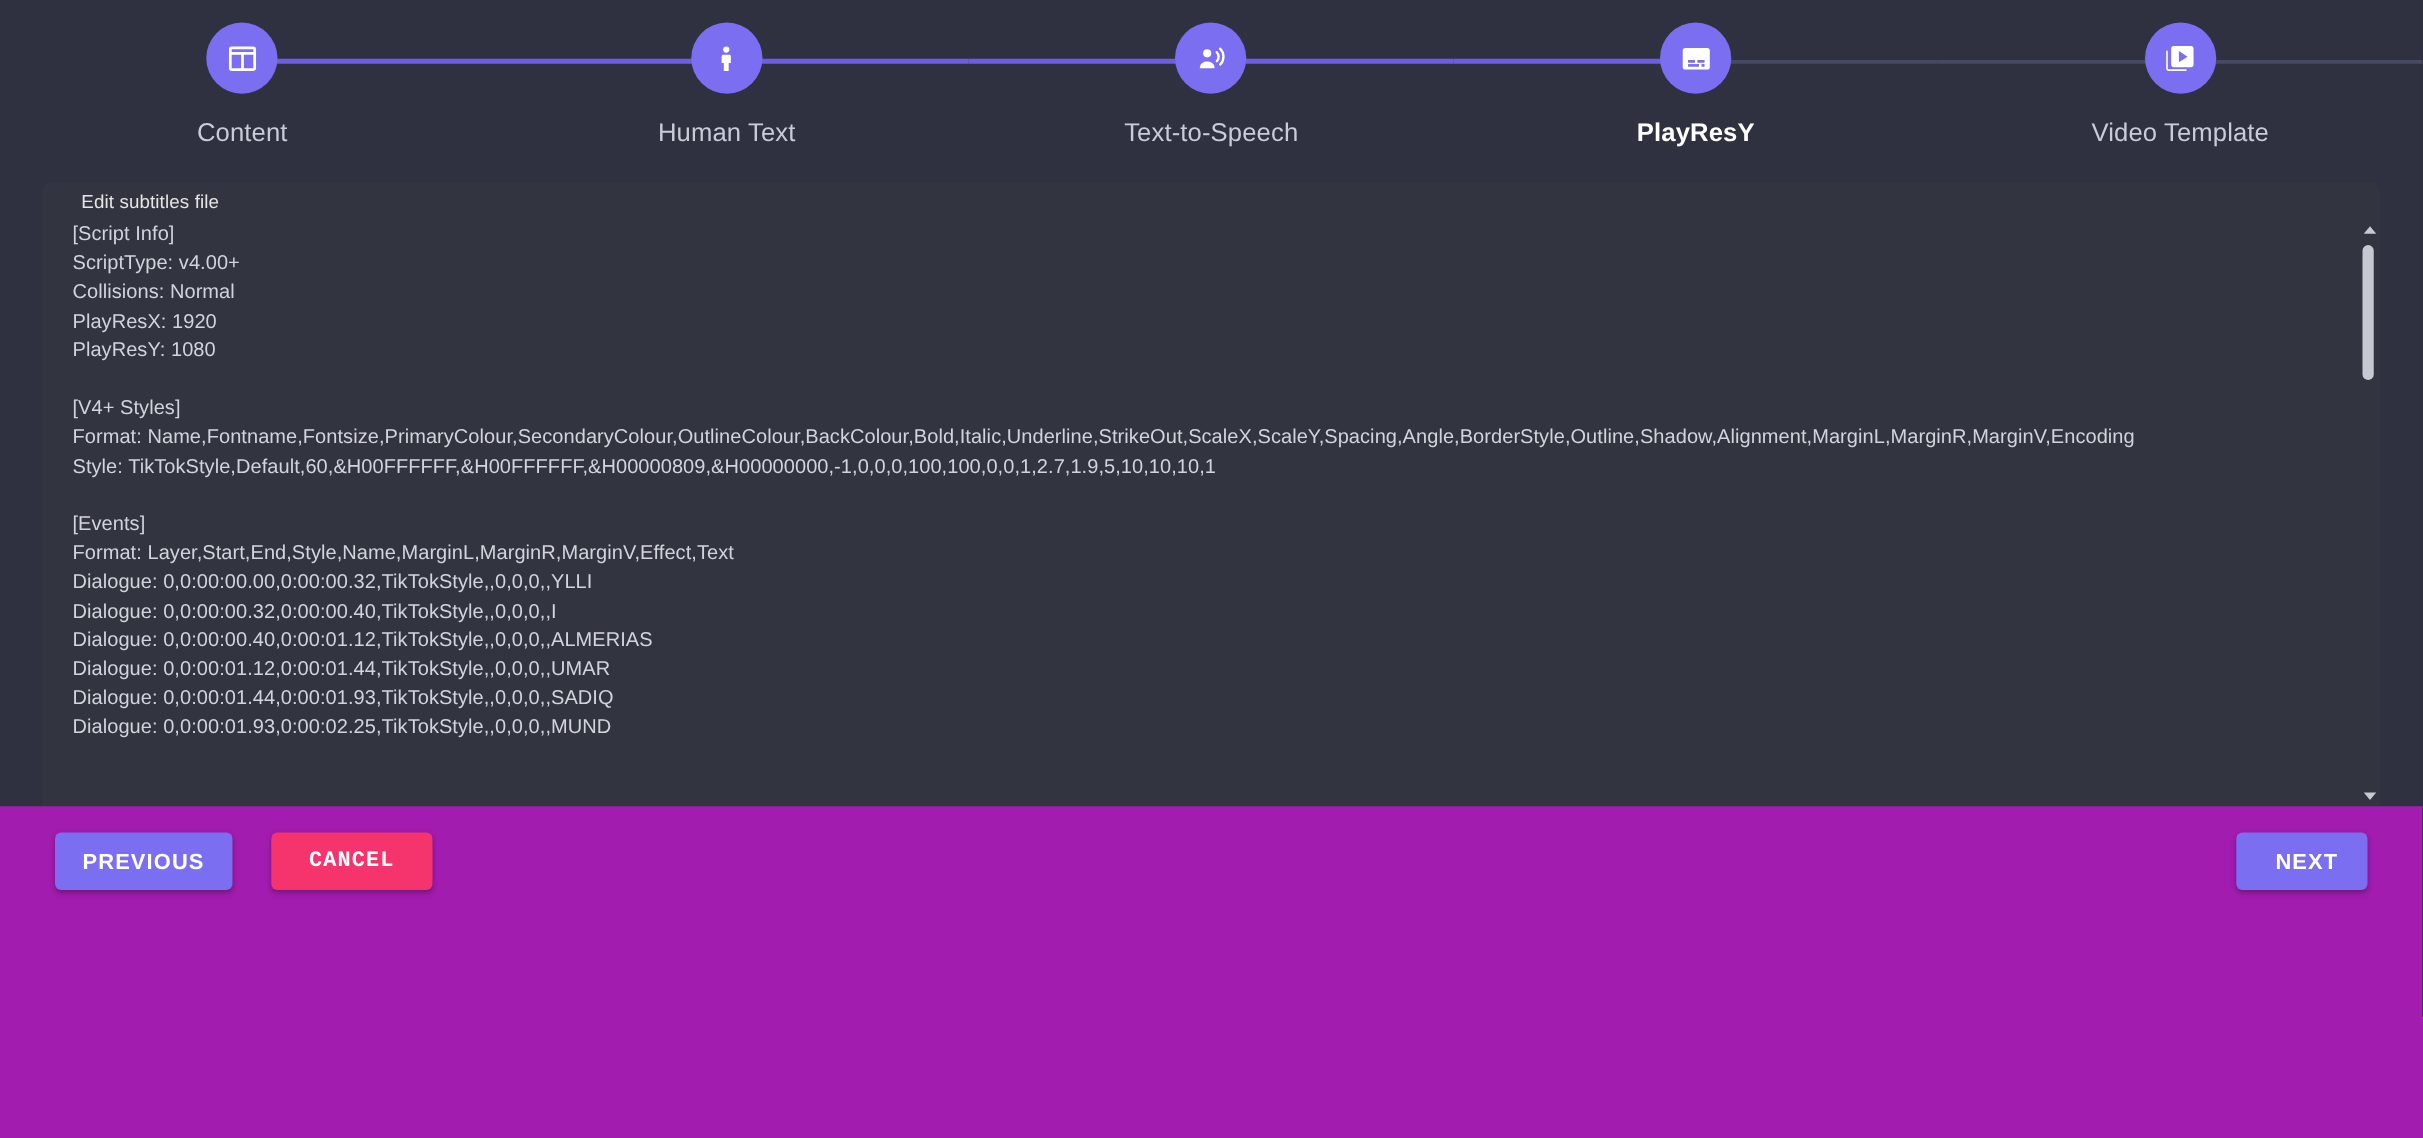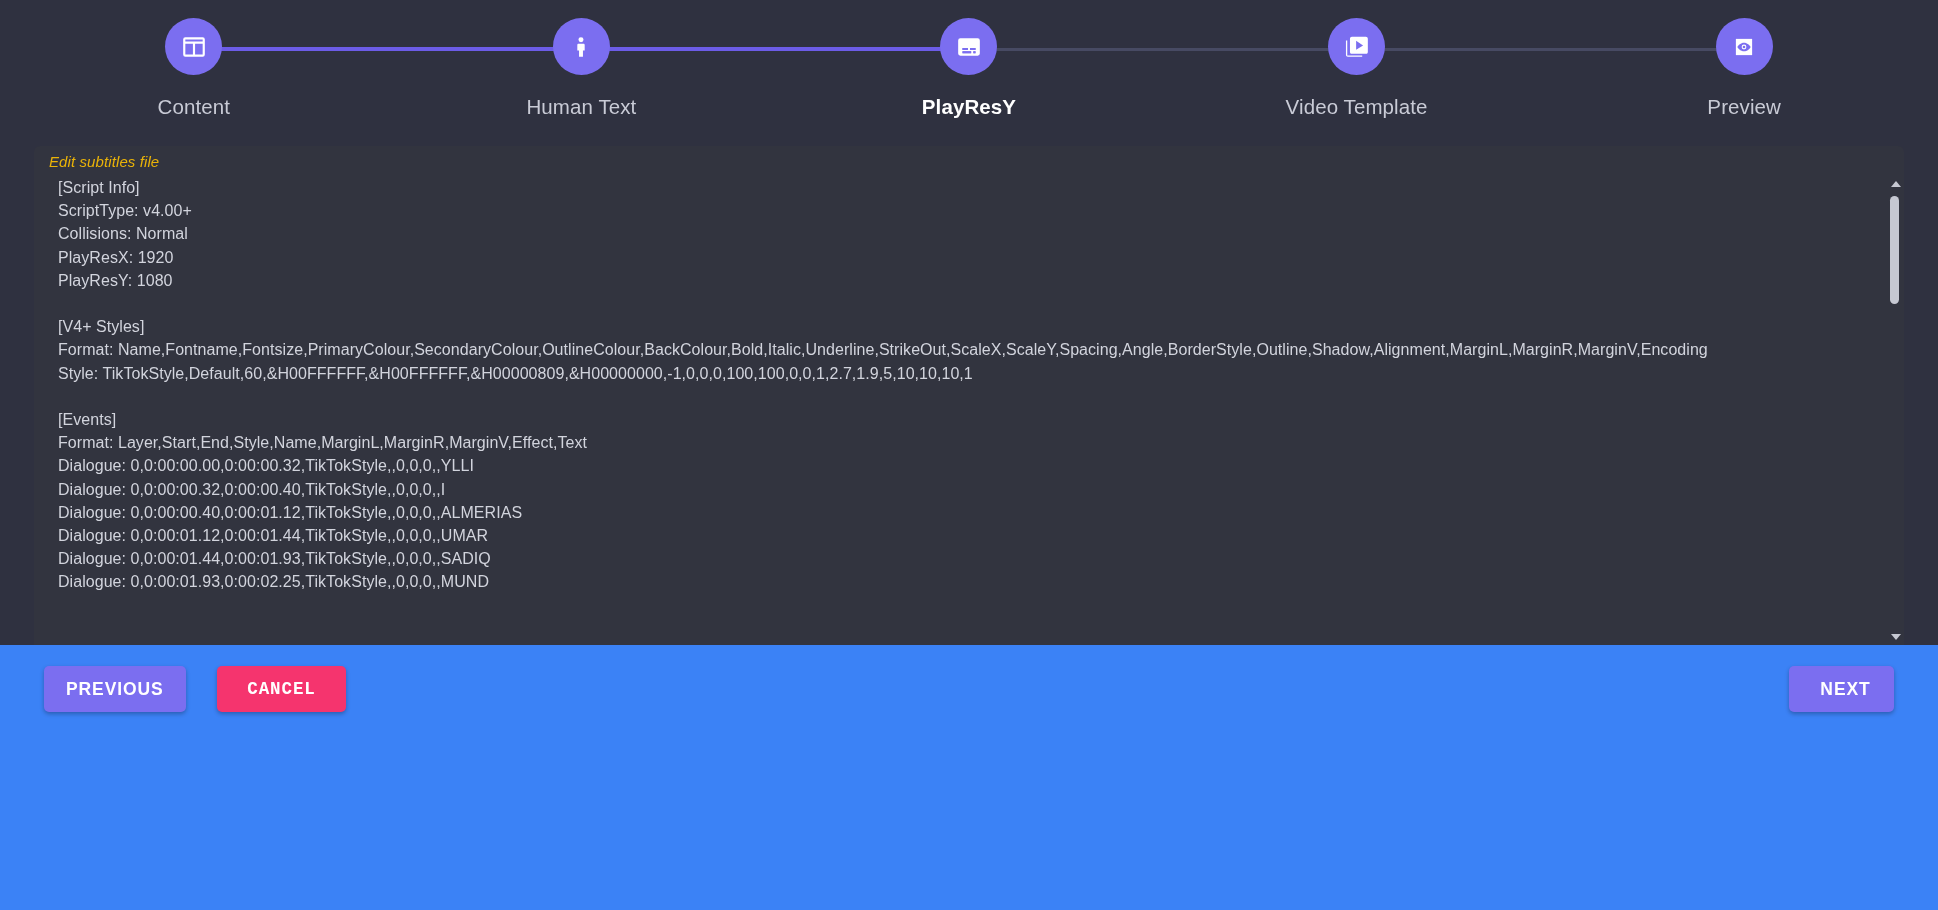--- a/index.html
+++ b/index.html
@@ -78,27 +78,26 @@
     left: 34px;
     top: 146px;
     width: 1870px;
     height: 499px;
     background: #32343f;
     border-radius: 6px 6px 0 0;
     overflow: hidden;
   }
   .editor-legend {
     position: absolute;
-    left: 15px;
+    left: 31px;
     top: 8px;
     font-size: 15px;
-    color: #eab308;
+    color: #e5e5e5;
     line-height: 1;
     letter-spacing: 0.1px;
-    font-style: italic;
   }
   .editor-text {
     position: absolute;
     left: 24px;
     top: 30px;
     right: 30px;
     bottom: 0;
     font-size: 16px;
     line-height: 23.2px;
     color: #d2d4dd;
@@ -145,21 +144,21 @@
     border-radius: 5px;
   }
 
   
   .footer {
     position: absolute;
     left: 0;
     top: 645px;
     width: 1938px;
     height: 265px;
-    background: #3b82f6;
+    background: #a21caf;
   }
   .btn {
     position: absolute;
     border: none;
     border-radius: 5px;
     color: #ffffff;
     font-size: 17.5px;
     font-weight: bold;
     letter-spacing: 0.9px;
     font-family: "Liberation Sans", sans-serif;
@@ -202,20 +201,35 @@
         <span>
           <svg viewBox="0 0 24 24">
               <circle cx="12" cy="5.2" r="2.3"></circle>
               <path d="M9.7 9h4.6c.6 0 1.1.5 1.1 1.1v5.1h-1.6V21h-3.6v-5.8H8.6v-5.1C8.6 9.5 9.1 9 9.7 9z"></path>
             </svg>
         </span>
       </div>
       <div class="step-label">Human Text</div>
     </div>
 
+    <div class="step">
+      <div class="connector left"></div>
+      <div class="connector right"></div>
+      <div class="step-circle">
+        <span>
+          <svg viewBox="0 0 24 24">
+              <circle cx="9" cy="8" r="3"></circle>
+              <path d="M3.6 18.2c0-2.7 3.1-4.2 5.4-4.2s5.4 1.5 5.4 4.2V19H3.6v-.8z"></path>
+              <path d="M16.6 6.4a.9.9 0 0 0-1.2 1.3 3.8 3.8 0 0 1 0 5.5.9.9 0 0 0 1.2 1.3 5.6 5.6 0 0 0 0-8.1z"></path>
+              <path d="M19.1 3.9a.9.9 0 0 0-1.2 1.3 7.3 7.3 0 0 1 0 10.5.9.9 0 0 0 1.2 1.3 9.1 9.1 0 0 0 0-13.1z"></path>
+            </svg>
+        </span>
+      </div>
+      <div class="step-label">Text-to-Speech</div>
+    </div>
 
     <div class="step active">
       <div class="connector left"></div>
       <div class="connector right inactive"></div>
       <div class="step-circle">
         <span>
           <svg viewBox="0 0 24 24">
               <path d="M20 4H4a2 2 0 0 0-2 2v12a2 2 0 0 0 2 2h16a2 2 0 0 0 2-2V6a2 2 0 0 0-2-2zm-14 9h5v1.8H6V13zm0 3h8v1.8H6V16zm7-3h5v1.8h-5V13zm3 3h2v1.8h-2V16z" fill="#ffffff"></path>
               <path d="M6 13h5v1.8H6zm0 3h8v1.8H6zm7-3h5v1.8h-5zm3 3h2v1.8h-2z" fill="#7b6ef0"></path>
             </svg>
@@ -231,34 +245,20 @@
         <span>
           <svg viewBox="0 0 24 24">
               <path d="M3 6H1.8v13.2c0 1 .8 1.8 1.8 1.8h13.2V19.8H3V6z"></path>
               <path d="M20.2 2.6H7.3c-1 0-1.8.8-1.8 1.8v12.1c0 1 .8 1.8 1.8 1.8h12.9c1 0 1.8-.8 1.8-1.8V4.4c0-1-.8-1.8-1.8-1.8zm-9 12V6.3l6.4 4.2-6.4 4.1z"></path>
             </svg>
         </span>
       </div>
       <div class="step-label">Video Template</div>
     </div>
 
-    <div class="step">
-      <div class="connector left inactive"></div>
-
-      <div class="step-circle">
-        <span>
-          <svg viewBox="0 0 24 24">
-              <path d="M4.5 4.5h15v15h-15z" fill="#ffffff"></path>
-              <path d="M12 8c-3 0-5.2 2.4-5.9 3.6-.2.3-.2.6 0 .9C6.8 13.6 9 16 12 16s5.2-2.4 5.9-3.6c.2-.3.2-.6 0-.9C17.2 10.4 15 8 12 8zm0 6.2a2.2 2.2 0 1 1 0-4.4 2.2 2.2 0 0 1 0 4.4z" fill="#7b6ef0"></path>
-              <circle cx="12" cy="12" r="1.2" fill="#7b6ef0"></circle>
-            </svg>
-        </span>
-      </div>
-      <div class="step-label">Preview</div>
-    </div>
 
   </div>
 
   <div class="editor-panel">
     <div class="editor-legend">Edit subtitles file</div>
     <div class="editor-text">[Script Info]
 ScriptType: v4.00+
 Collisions: Normal
 PlayResX: 1920
 PlayResY: 1080

